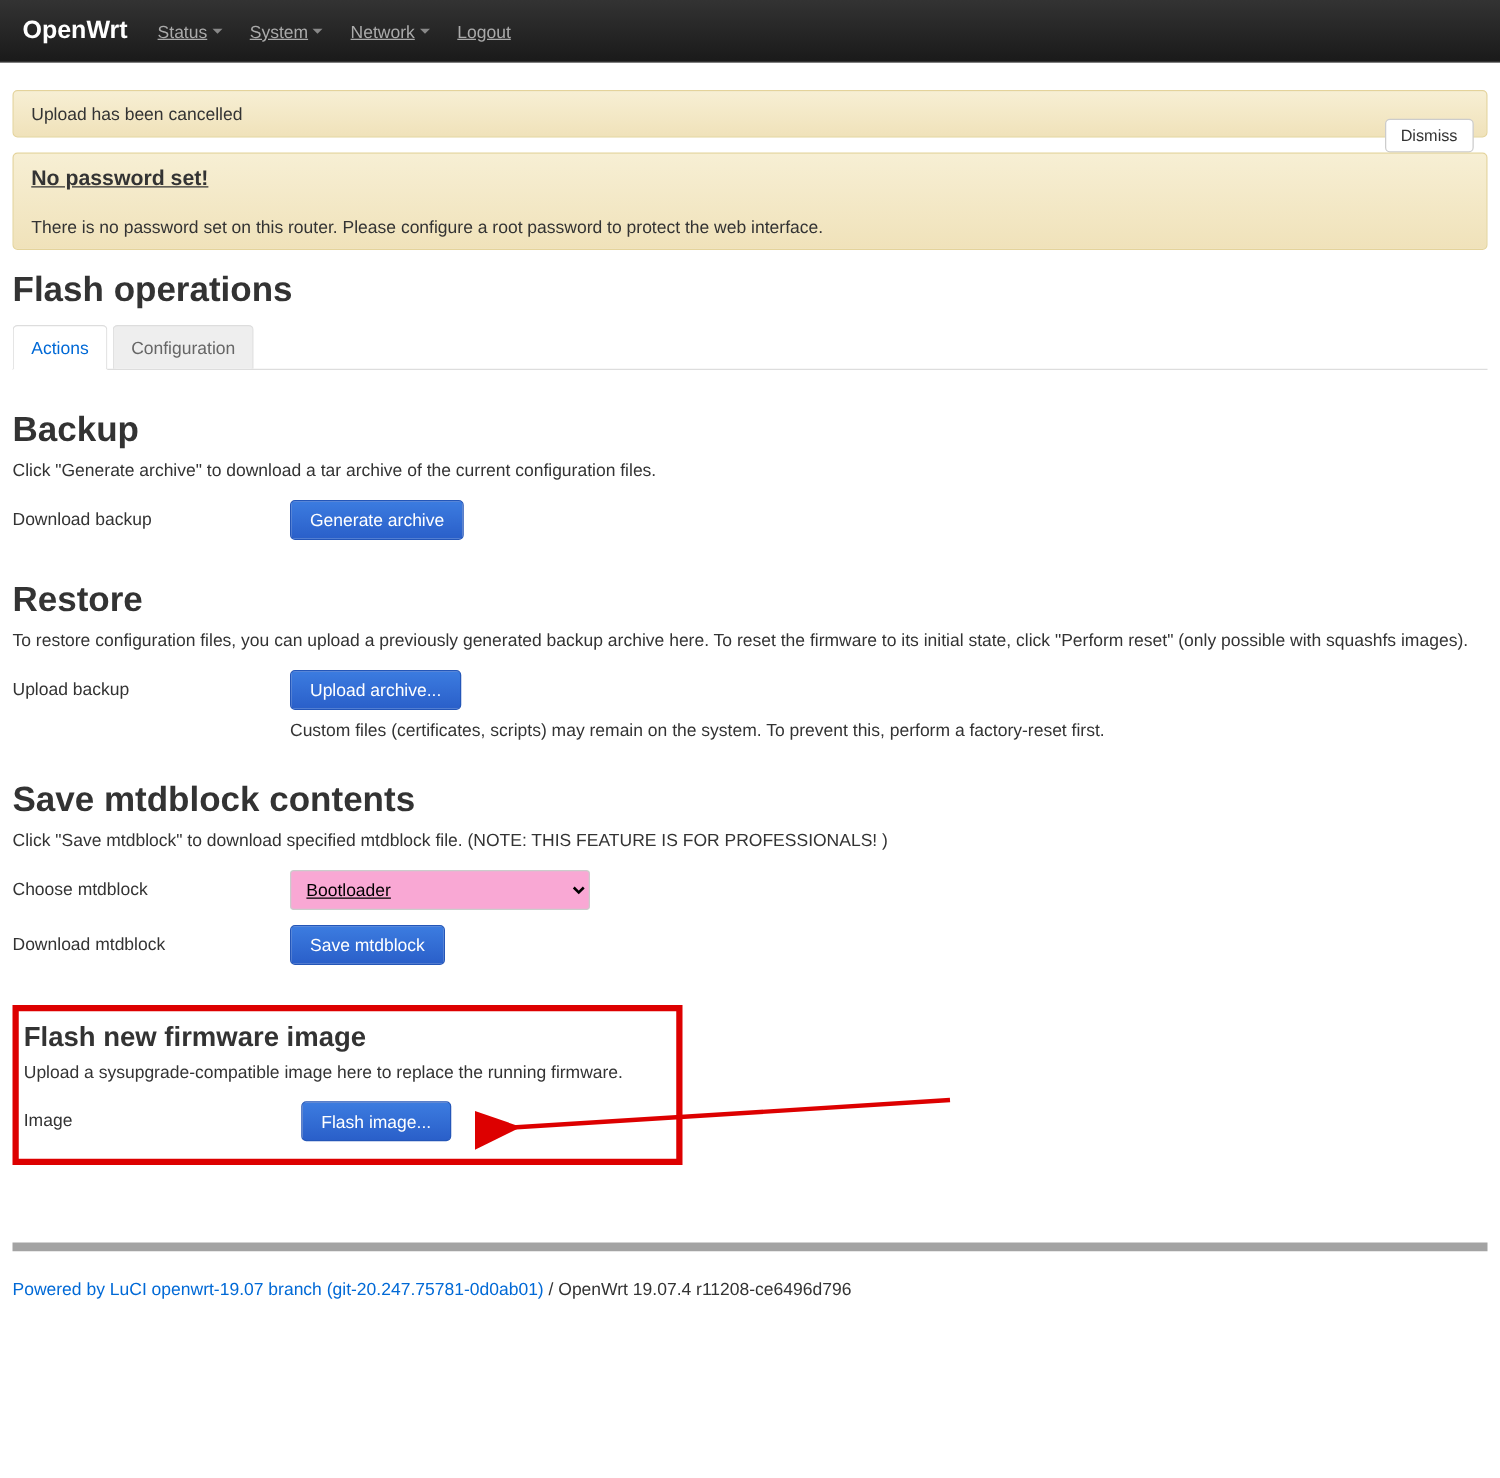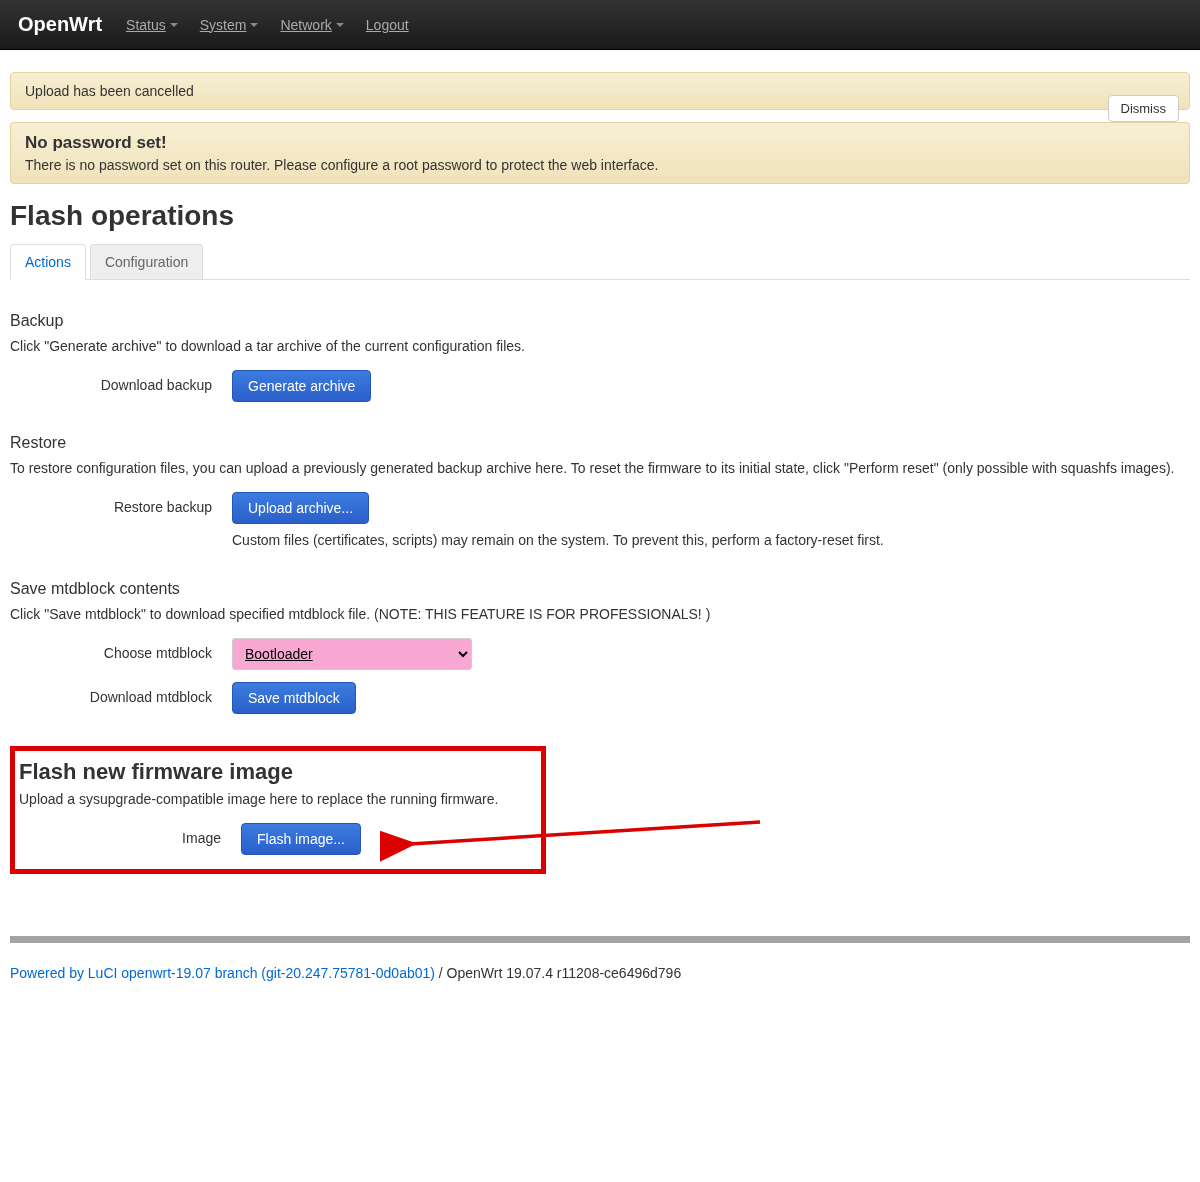--- a/index.html
+++ b/index.html
@@ -60,21 +60,21 @@
       right: 10px;
       top: 22px;
       background: #fff;
       border: 1px solid #ccc;
       border-radius: 4px;
       padding: 5px 12px;
       font-size: 13px;
       color: #333;
       cursor: pointer;
     }
-    .alert h4 { font-size: 17px; font-weight: bold; margin-bottom: 4px; }
+    .alert h4 { font-size: 17px; font-weight: bold; margin-bottom: 20px; text-decoration: underline; }
     .alert p { font-size: 14px; color: #333; }
     h2.page-title {
       font-size: 28px;
       font-weight: bold;
       margin: 16px 0 12px 0;
     }
     .tabs {
       border-bottom: 1px solid #ddd;
       display: flex;
       gap: 4px;
@@ -95,38 +95,37 @@
     }
     .tab.inactive {
       color: #666;
       background: #eee;
       border: 1px solid #ddd;
       border-bottom: none;
       margin-bottom: 0;
     }
     .section { margin-top: 32px; }
     .section h3 {
-      font-size: 16px;
-      font-weight: normal;
+      font-size: 28px;
+      font-weight: bold;
       margin-bottom: 8px;
       margin-top: 16px;
     }
     .section .desc {
       font-size: 14px;
       color: #333;
       margin-bottom: 16px;
     }
     .form-row {
       display: flex;
       align-items: flex-start;
       margin-bottom: 12px;
     }
     .form-label {
       width: 222px;
-      text-align: right;
       padding-right: 20px;
       padding-top: 7px;
       font-size: 14px;
     }
     .form-control { flex: 1; }
     .btn {
       display: inline-block;
       padding: 7px 15px;
       font-size: 14px;
       border-radius: 4px;
@@ -228,21 +227,21 @@
       <div class="form-control">
         <button class="btn btn-primary">Generate archive</button>
       </div>
     </div>
   </div>
 
   <div class="section">
     <h3>Restore</h3>
     <p class="desc">To restore configuration files, you can upload a previously generated backup archive here. To reset the firmware to its initial state, click "Perform reset" (only possible with squashfs images).</p>
     <div class="form-row">
-      <div class="form-label">Restore backup</div>
+      <div class="form-label">Upload backup</div>
       <div class="form-control">
         <button class="btn btn-primary">Upload archive...</button>
         <div class="hint">Custom files (certificates, scripts) may remain on the system. To prevent this, perform a factory-reset first.</div>
       </div>
     </div>
   </div>
 
   <div class="section">
     <h3>Save mtdblock contents</h3>
     <p class="desc">Click "Save mtdblock" to download specified mtdblock file. (NOTE: THIS FEATURE IS FOR PROFESSIONALS! )</p>

